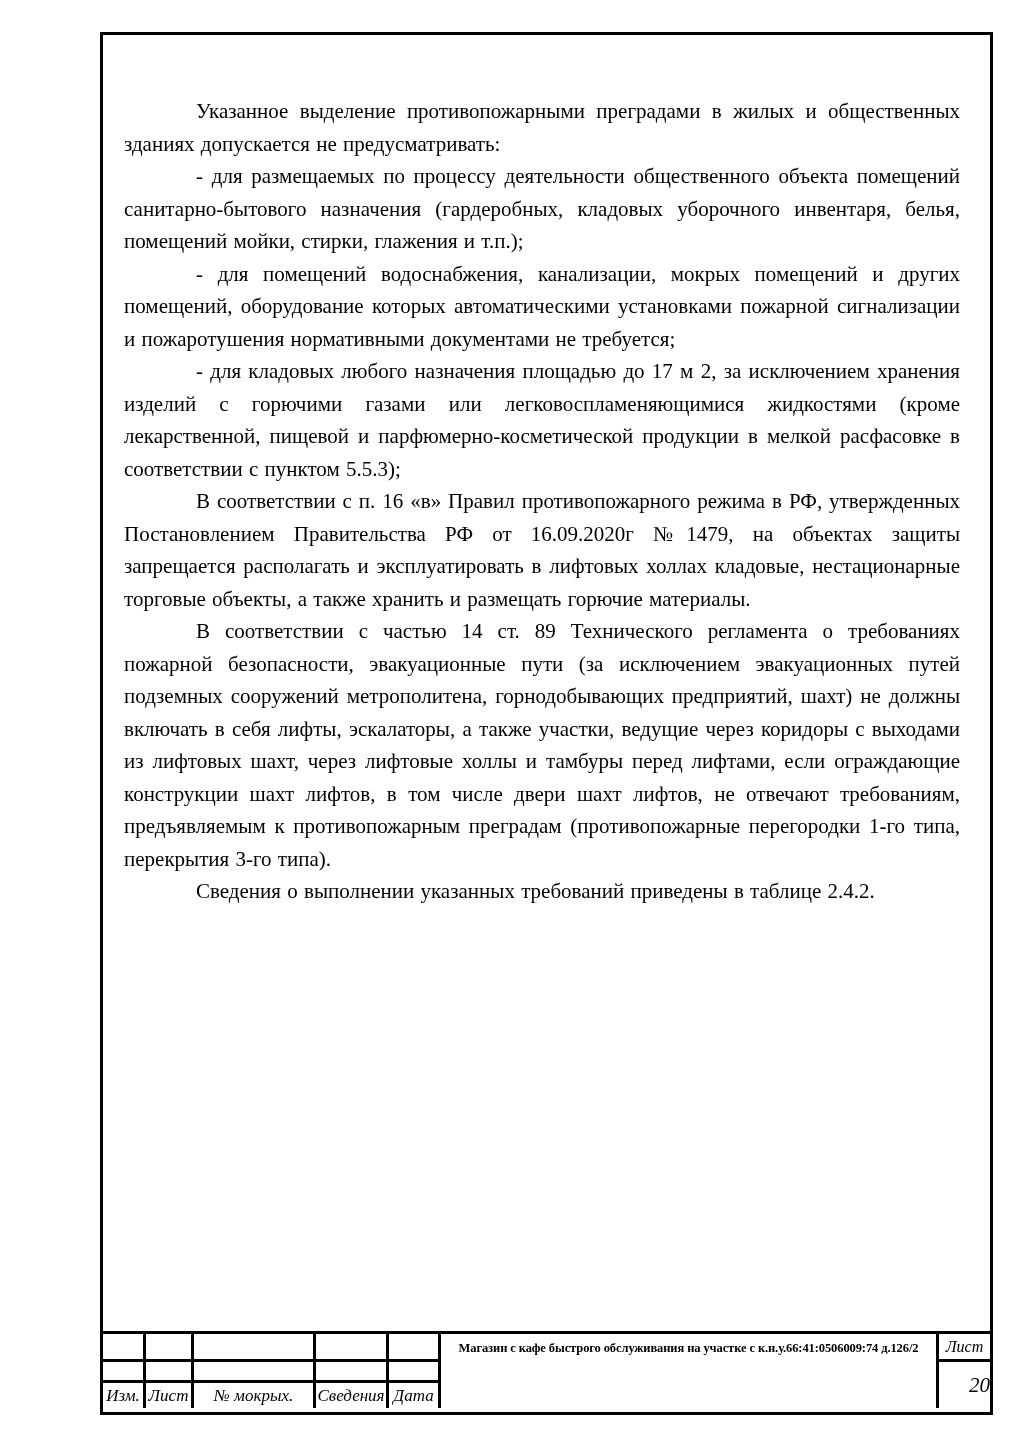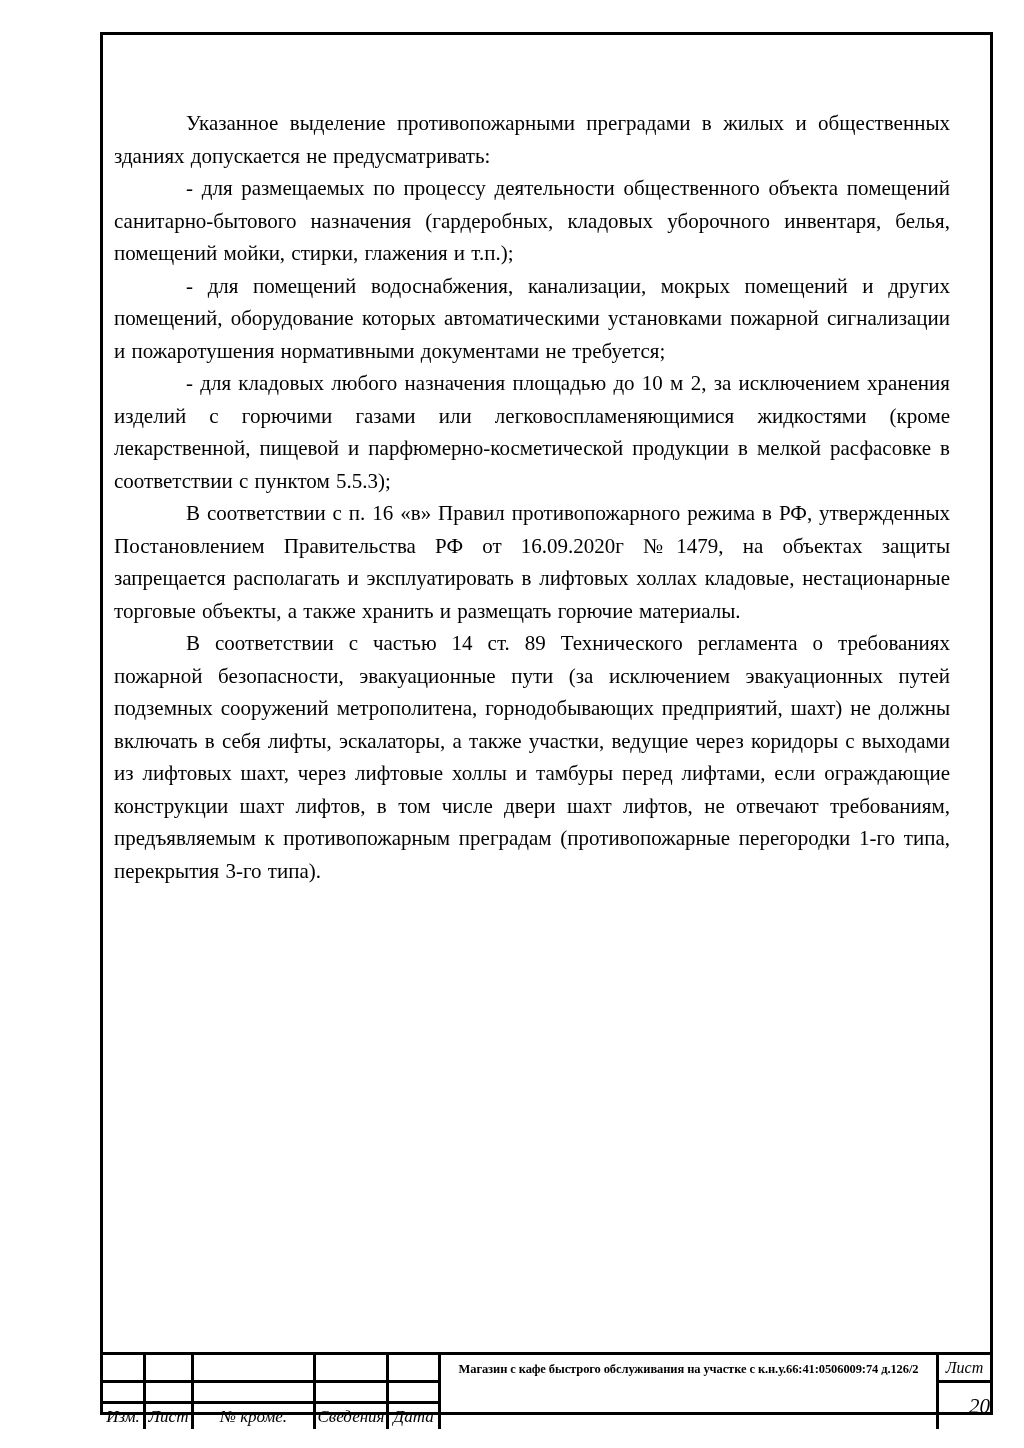--- a/index.html
+++ b/index.html
@@ -20,40 +20,39 @@
     position: absolute;
     left: 100px;
     top: 32px;
     width: 893px;
     height: 1383px;
     border: 3px solid #000000;
     background: #ffffff;
   }
   .body-text {
     position: absolute;
-    left: 11px;
+    left: 21px;
     top: 60px;
     width: 836px;
-    margin-top: 12px;
   }
   .body-text p {
     font-size: 21px;
     line-height: 32.5px;
     text-align: justify;
     text-indent: 72px;
     color: #000000;
     word-spacing: 1px;
   }
   
   .stamp {
     position: absolute;
     left: 0;
     right: 0;
     bottom: 0;
-    height: 60px;
+    height: 81px;
     border-top: 3px solid #000000;
     display: grid;
     grid-template-columns: 43px 48px 122px 73px 52px 1fr 51px;
     grid-template-rows: 28px 21px 25px;
     background: #ffffff;
   }
   .stamp .cell {
     border-right: 3px solid #000000;
     border-bottom: 3px solid #000000;
     overflow: hidden;
@@ -105,23 +104,24 @@
 </head>
 <body>
 
 <div class="page">
   <div class="frame">
 
     <div class="body-text">
       <p>Указанное выделение противопожарными преградами в жилых и общественных зданиях допускается не предусматривать:</p>
       <p>- для размещаемых по процессу деятельности общественного объекта помещений санитарно-бытового назначения (гардеробных, кладовых уборочного инвентаря, белья, помещений мойки, стирки, глажения и т.п.);</p>
       <p>- для помещений водоснабжения, канализации, мокрых помещений и других помещений, оборудование которых автоматическими установками пожарной сигнализации и пожаротушения нормативными документами не требуется;</p>
-      <p>- для кладовых любого назначения площадью до 10 м 2, за исключением хранения изделий с горючими газами или легковоспламеняющимися жидкостями (кроме лекарственной, пищевой и парфюмерно-косметической продукции в мелкой расфасовке в соответствии с пунктом 5.5.3);</p>
+      <p>- для кладовых любого назначения площадью до 17 м 2, за исключением хранения изделий с горючими газами или легковоспламеняющимися жидкостями (кроме лекарственной, пищевой и парфюмерно-косметической продукции в мелкой расфасовке в соответствии с пунктом 5.5.3);</p>
       <p>В соответствии с п. 16 «в» Правил противопожарного режима в РФ, утвержденных Постановлением Правительства РФ от 16.09.2020г №1479, на объектах защиты запрещается располагать и эксплуатировать в лифтовых холлах кладовые, нестационарные торговые объекты, а также хранить и размещать горючие материалы.</p>
       <p>В соответствии с частью 14 ст. 89 Технического регламента о требованиях пожарной безопасности, эвакуационные пути (за исключением эвакуационных путей подземных сооружений метрополитена, горнодобывающих предприятий, шахт) не должны включать в себя лифты, эскалаторы, а также участки, ведущие через коридоры с выходами из лифтовых шахт, через лифтовые холлы и тамбуры перед лифтами, если ограждающие конструкции шахт лифтов, в том числе двери шахт лифтов, не отвечают требованиям, предъявляемым к противопожарным преградам (противопожарные перегородки 1-го типа, перекрытия 3-го типа).</p>
+      <p>Сведения о выполнении указанных требований приведены в таблице 2.4.2.</p>
     </div>
 
     <div class="stamp">
 
       <div class="cell" style="grid-column:1;grid-row:1"></div>
       <div class="cell" style="grid-column:2;grid-row:1"></div>
       <div class="cell" style="grid-column:3;grid-row:1"></div>
       <div class="cell" style="grid-column:4;grid-row:1"></div>
       <div class="cell" style="grid-column:5;grid-row:1"></div>
 
@@ -137,19 +137,19 @@
       </div>
 
       <div class="cell" style="grid-column:1;grid-row:2"></div>
       <div class="cell" style="grid-column:2;grid-row:2"></div>
       <div class="cell" style="grid-column:3;grid-row:2"></div>
       <div class="cell" style="grid-column:4;grid-row:2"></div>
       <div class="cell" style="grid-column:5;grid-row:2"></div>
 
       <div class="cell no-b label-cell" style="grid-column:1;grid-row:3">Изм.</div>
       <div class="cell no-b label-cell" style="grid-column:2;grid-row:3">Лист</div>
-      <div class="cell no-b label-cell" style="grid-column:3;grid-row:3">№ кроме.</div>
+      <div class="cell no-b label-cell" style="grid-column:3;grid-row:3">№ мокрых.</div>
       <div class="cell no-b label-cell" style="grid-column:4;grid-row:3">Сведения</div>
       <div class="cell no-b label-cell" style="grid-column:5;grid-row:3">Дата</div>
     </div>
 
   </div>
 </div>
 
 </body></html>

